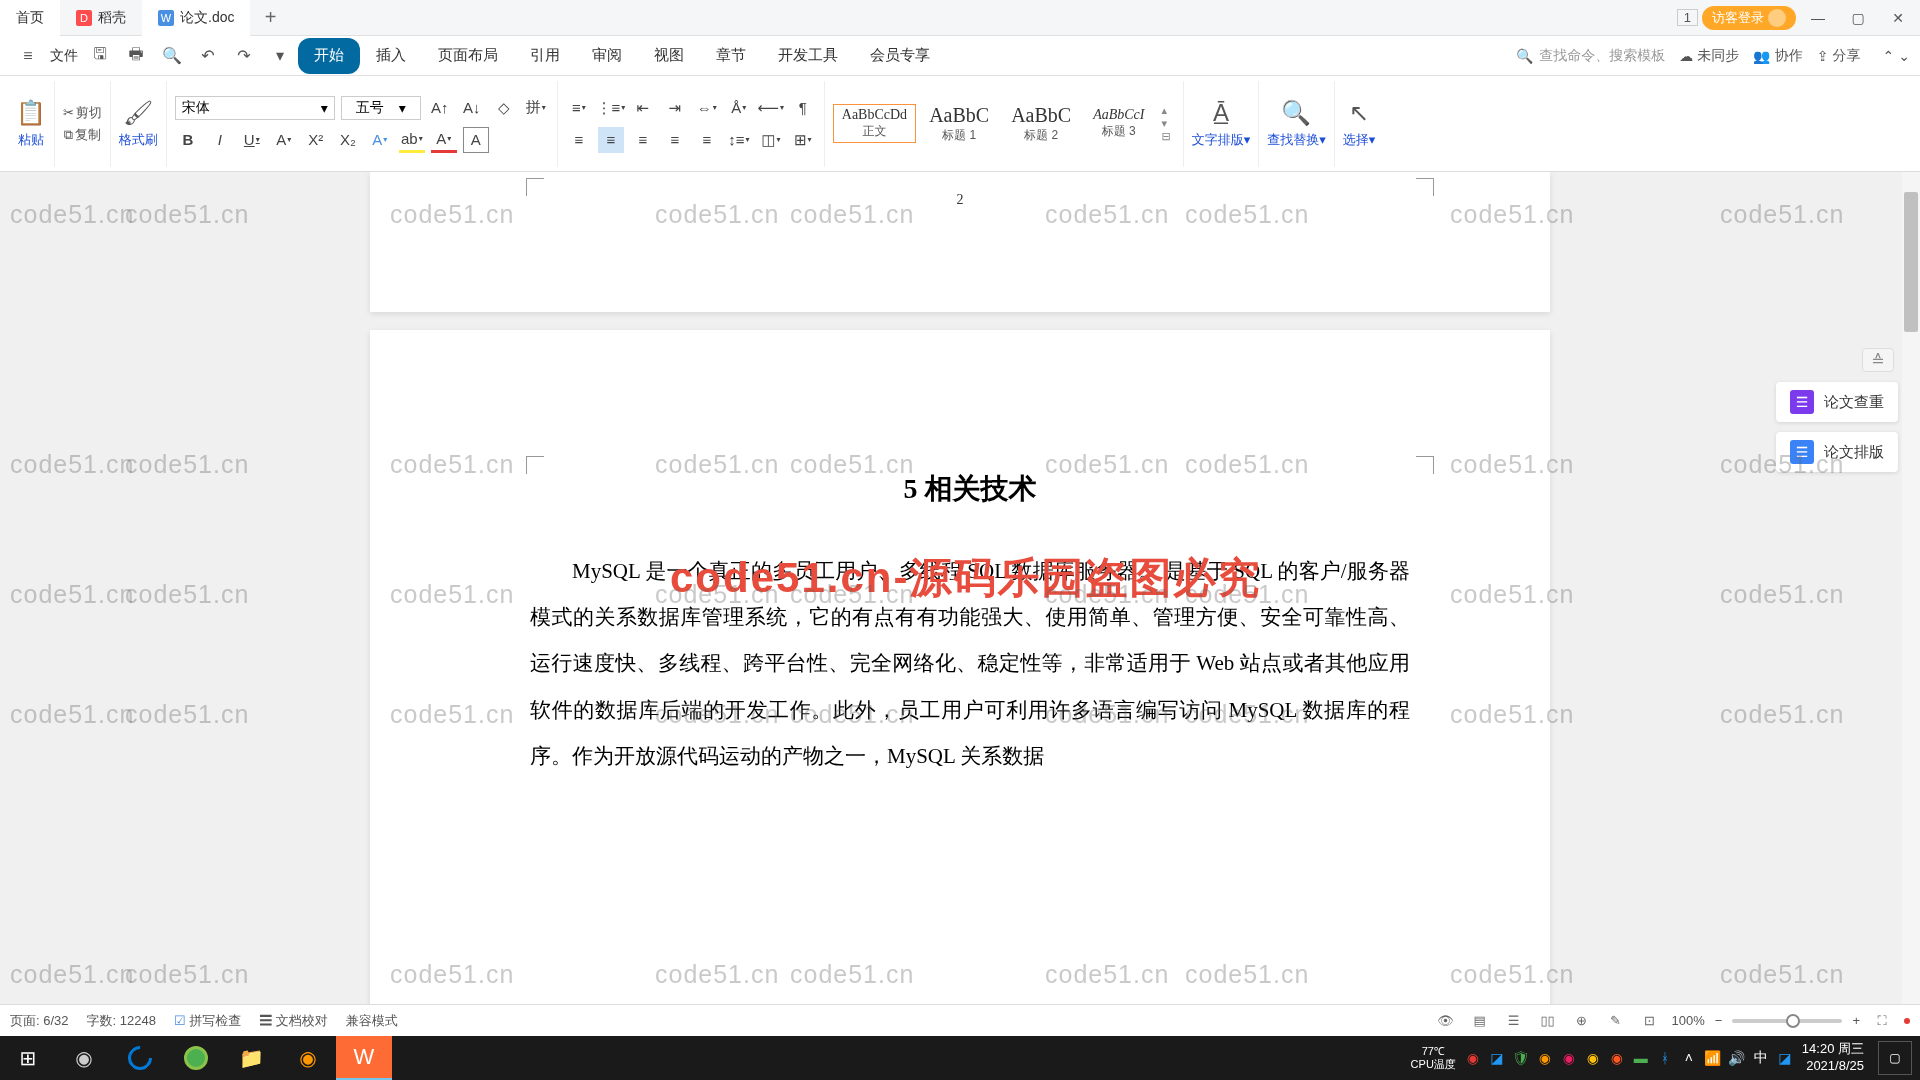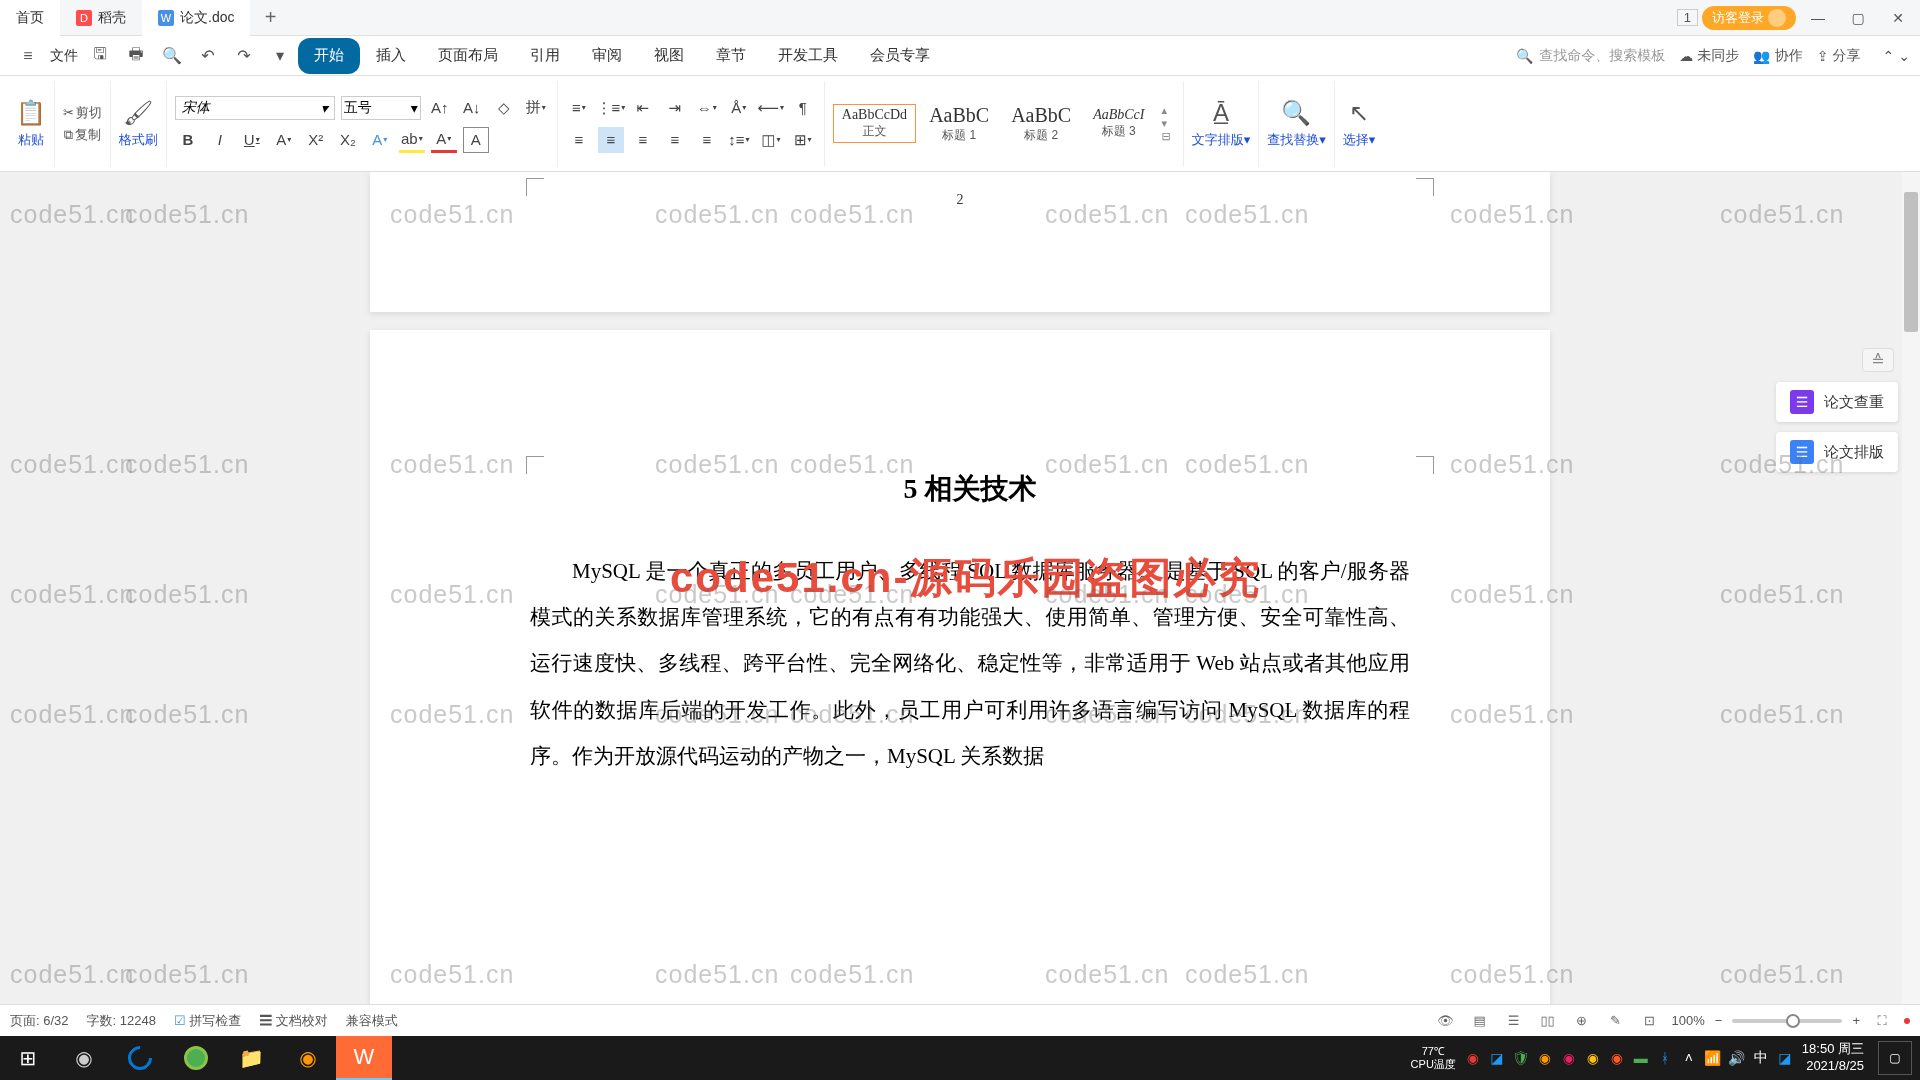--- a/index.html
+++ b/index.html
@@ -32,22 +32,22 @@
 .menu-more { display: flex; gap: 4px; margin-left: 8px; }
 
 
 .ribbon { height: 96px; background: #fff; display: flex; align-items: center; padding: 4px 8px; border-bottom: 1px solid #ddd; gap: 0; }
 .ribbon-group { display: flex; flex-direction: column; align-items: center; padding: 0 8px; gap: 4px; border-right: 1px solid #eee; height: 86px; justify-content: center; }
 .ribbon-group.no-border { border-right: none; }
 .rg-row { display: flex; align-items: center; gap: 6px; }
 .rg-label { font-size: 13px; color: #1d4ed8; text-align: center; }
 .big-icon { font-size: 24px; color: #555; }
 .small-btn { font-size: 13px; color: #555; display: flex; align-items: center; gap: 2px; }
-.font-select { border: 1px solid #ccc; padding: 2px 6px; font-size: 14px; width: 160px; display: flex; align-items: center; justify-content: space-between; font-style: italic; }
-.size-select { border: 1px solid #ccc; padding: 2px 2px; font-size: 14px; width: 80px; display: flex; align-items: center; justify-content: space-between; }
+.font-select { border: 1px solid #ccc; padding: 2px 6px; font-size: 14px; width: 160px; display: flex; align-items: center; justify-content: space-between; }
+.size-select { border: 1px solid #ccc; padding: 2px 14px; font-size: 14px; width: 80px; display: flex; align-items: center; justify-content: space-between; }
 .fmt-btn { width: 26px; height: 26px; display: flex; align-items: center; justify-content: center; font-size: 15px; color: #444; }
 .fmt-btn.bold { font-weight: bold; }
 .fmt-btn.italic { font-style: italic; }
 .fmt-btn.underline { text-decoration: underline; }
 .fmt-btn.dropdown::after { content: "▾"; font-size: 8px; margin-left: 1px; }
 .style-box { display: flex; flex-direction: column; align-items: center; padding: 2px 8px; font-size: 12px; color: #555; border: 1px solid transparent; }
 .style-preview { font-family: serif; font-size: 14px; color: #333; }
 .style-box:first-child { border: 1px solid #fb923c; }
 .align-active { background: #d0e4f7; }
 
@@ -369,21 +369,21 @@
       <span class="tray-icon" style="color:#ff5722;">◉</span>
       <span class="tray-icon" style="color:#4caf50;">▬</span>
       <span class="tray-icon" style="color:#2196f3;">ᚼ</span>
       <span class="tray-icon">˄</span>
       <span class="tray-icon">📶</span>
       <span class="tray-icon">🔊</span>
       <span class="tray-icon">中</span>
       <span class="tray-icon" style="color:#2196f3;">◪</span>
     </div>
     <div class="clock">
-      <div>18:50 周三</div>
+      <div>14:20 周三</div>
       <div>2021/8/25</div>
     </div>
     <div class="notif-btn">▢</div>
   </div>
 </div>
 
 <div style="position: absolute; top: 0px; left: 0px; width: 1920px; height: 1036px; pointer-events: none; overflow: hidden;">
     <div class="watermark" style="top: 200px; left: 10px;">code51.cn</div>
     <div class="watermark" style="top: 200px; left: 125px;">code51.cn</div>
     <div class="watermark" style="top: 200px; left: 390px;">code51.cn</div>

